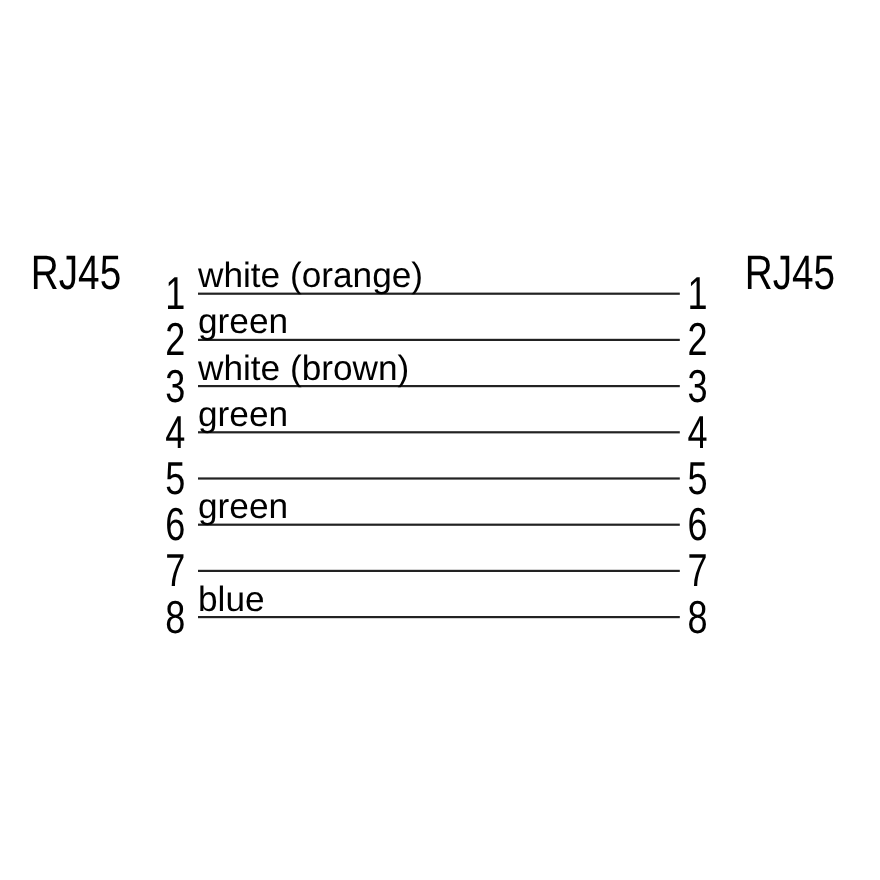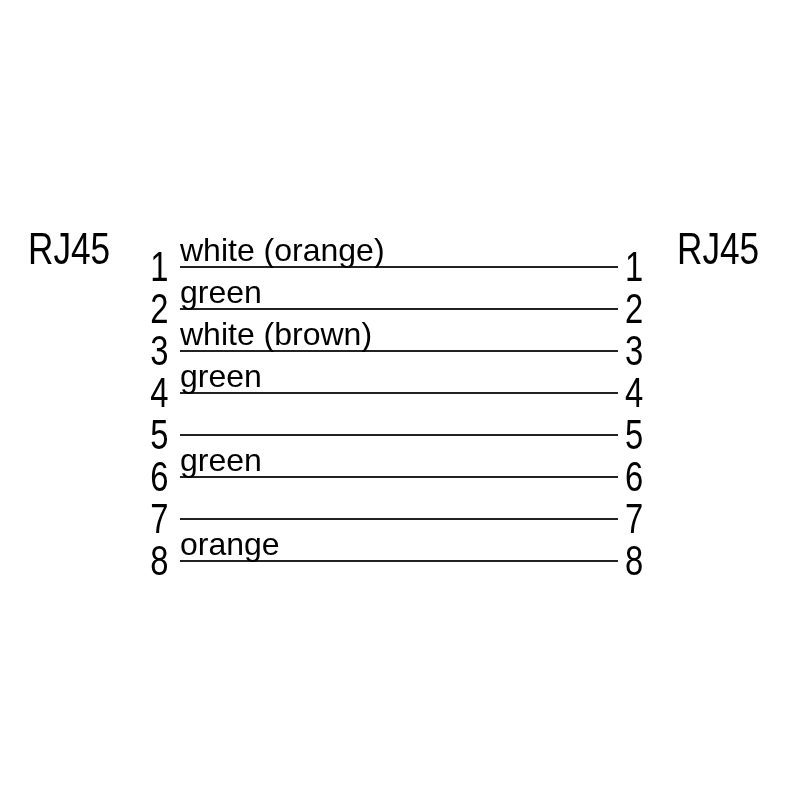--- a/index.html
+++ b/index.html
@@ -125,17 +125,17 @@
 
   <div class="wire-row" style="--i:6">
     <span class="pin-number left">7</span>
     <div class="wire-line"></div>
     <span class="pin-number right">7</span>
   </div>
 
   <div class="wire-row" style="--i:7">
     <span class="pin-number left">8</span>
     <div class="wire-line"></div>
-    <span class="wire-label">orange</span>
+    <span class="wire-label">blue</span>
     <span class="pin-number right">8</span>
   </div>
 
 </div>
 
 </body></html>

